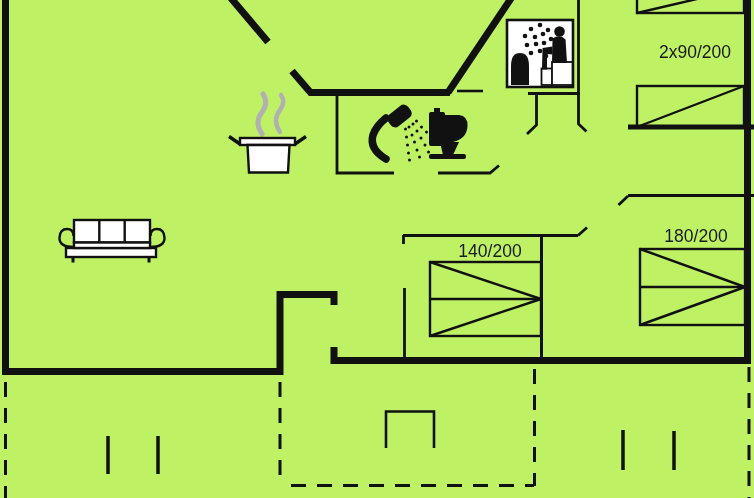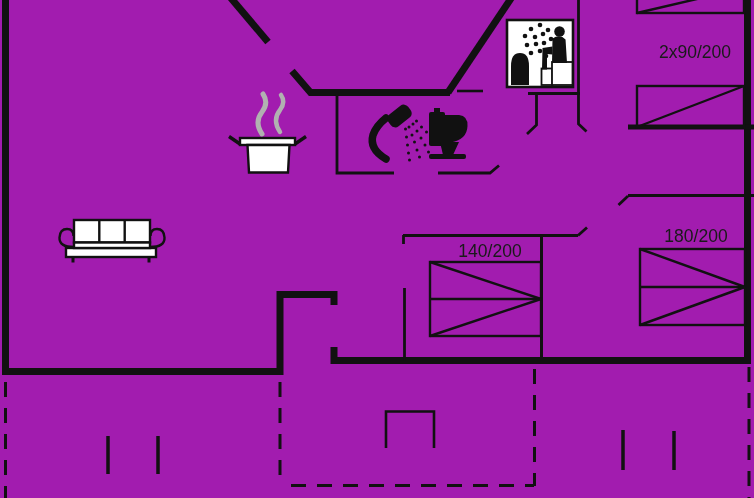--- a/index.html
+++ b/index.html
@@ -1,20 +1,20 @@
 <!DOCTYPE html>
 <html><head>
 <meta charset="utf-8">
 <style>
   html, body { margin: 0; padding: 0; background: #ffffff; }
   .stage {
     position: relative;
     width: 754px;
     height: 498px;
-    background: #a21caf;
+    background: #bef264;
     overflow: hidden;
     font-family: "Liberation Sans", sans-serif;
   }
   svg { display: block; }
   text.bed-label {
     font-family: "Liberation Sans", sans-serif;
     font-size: 17.5px;
     fill: #1a1a1a;
   }
 </style>

